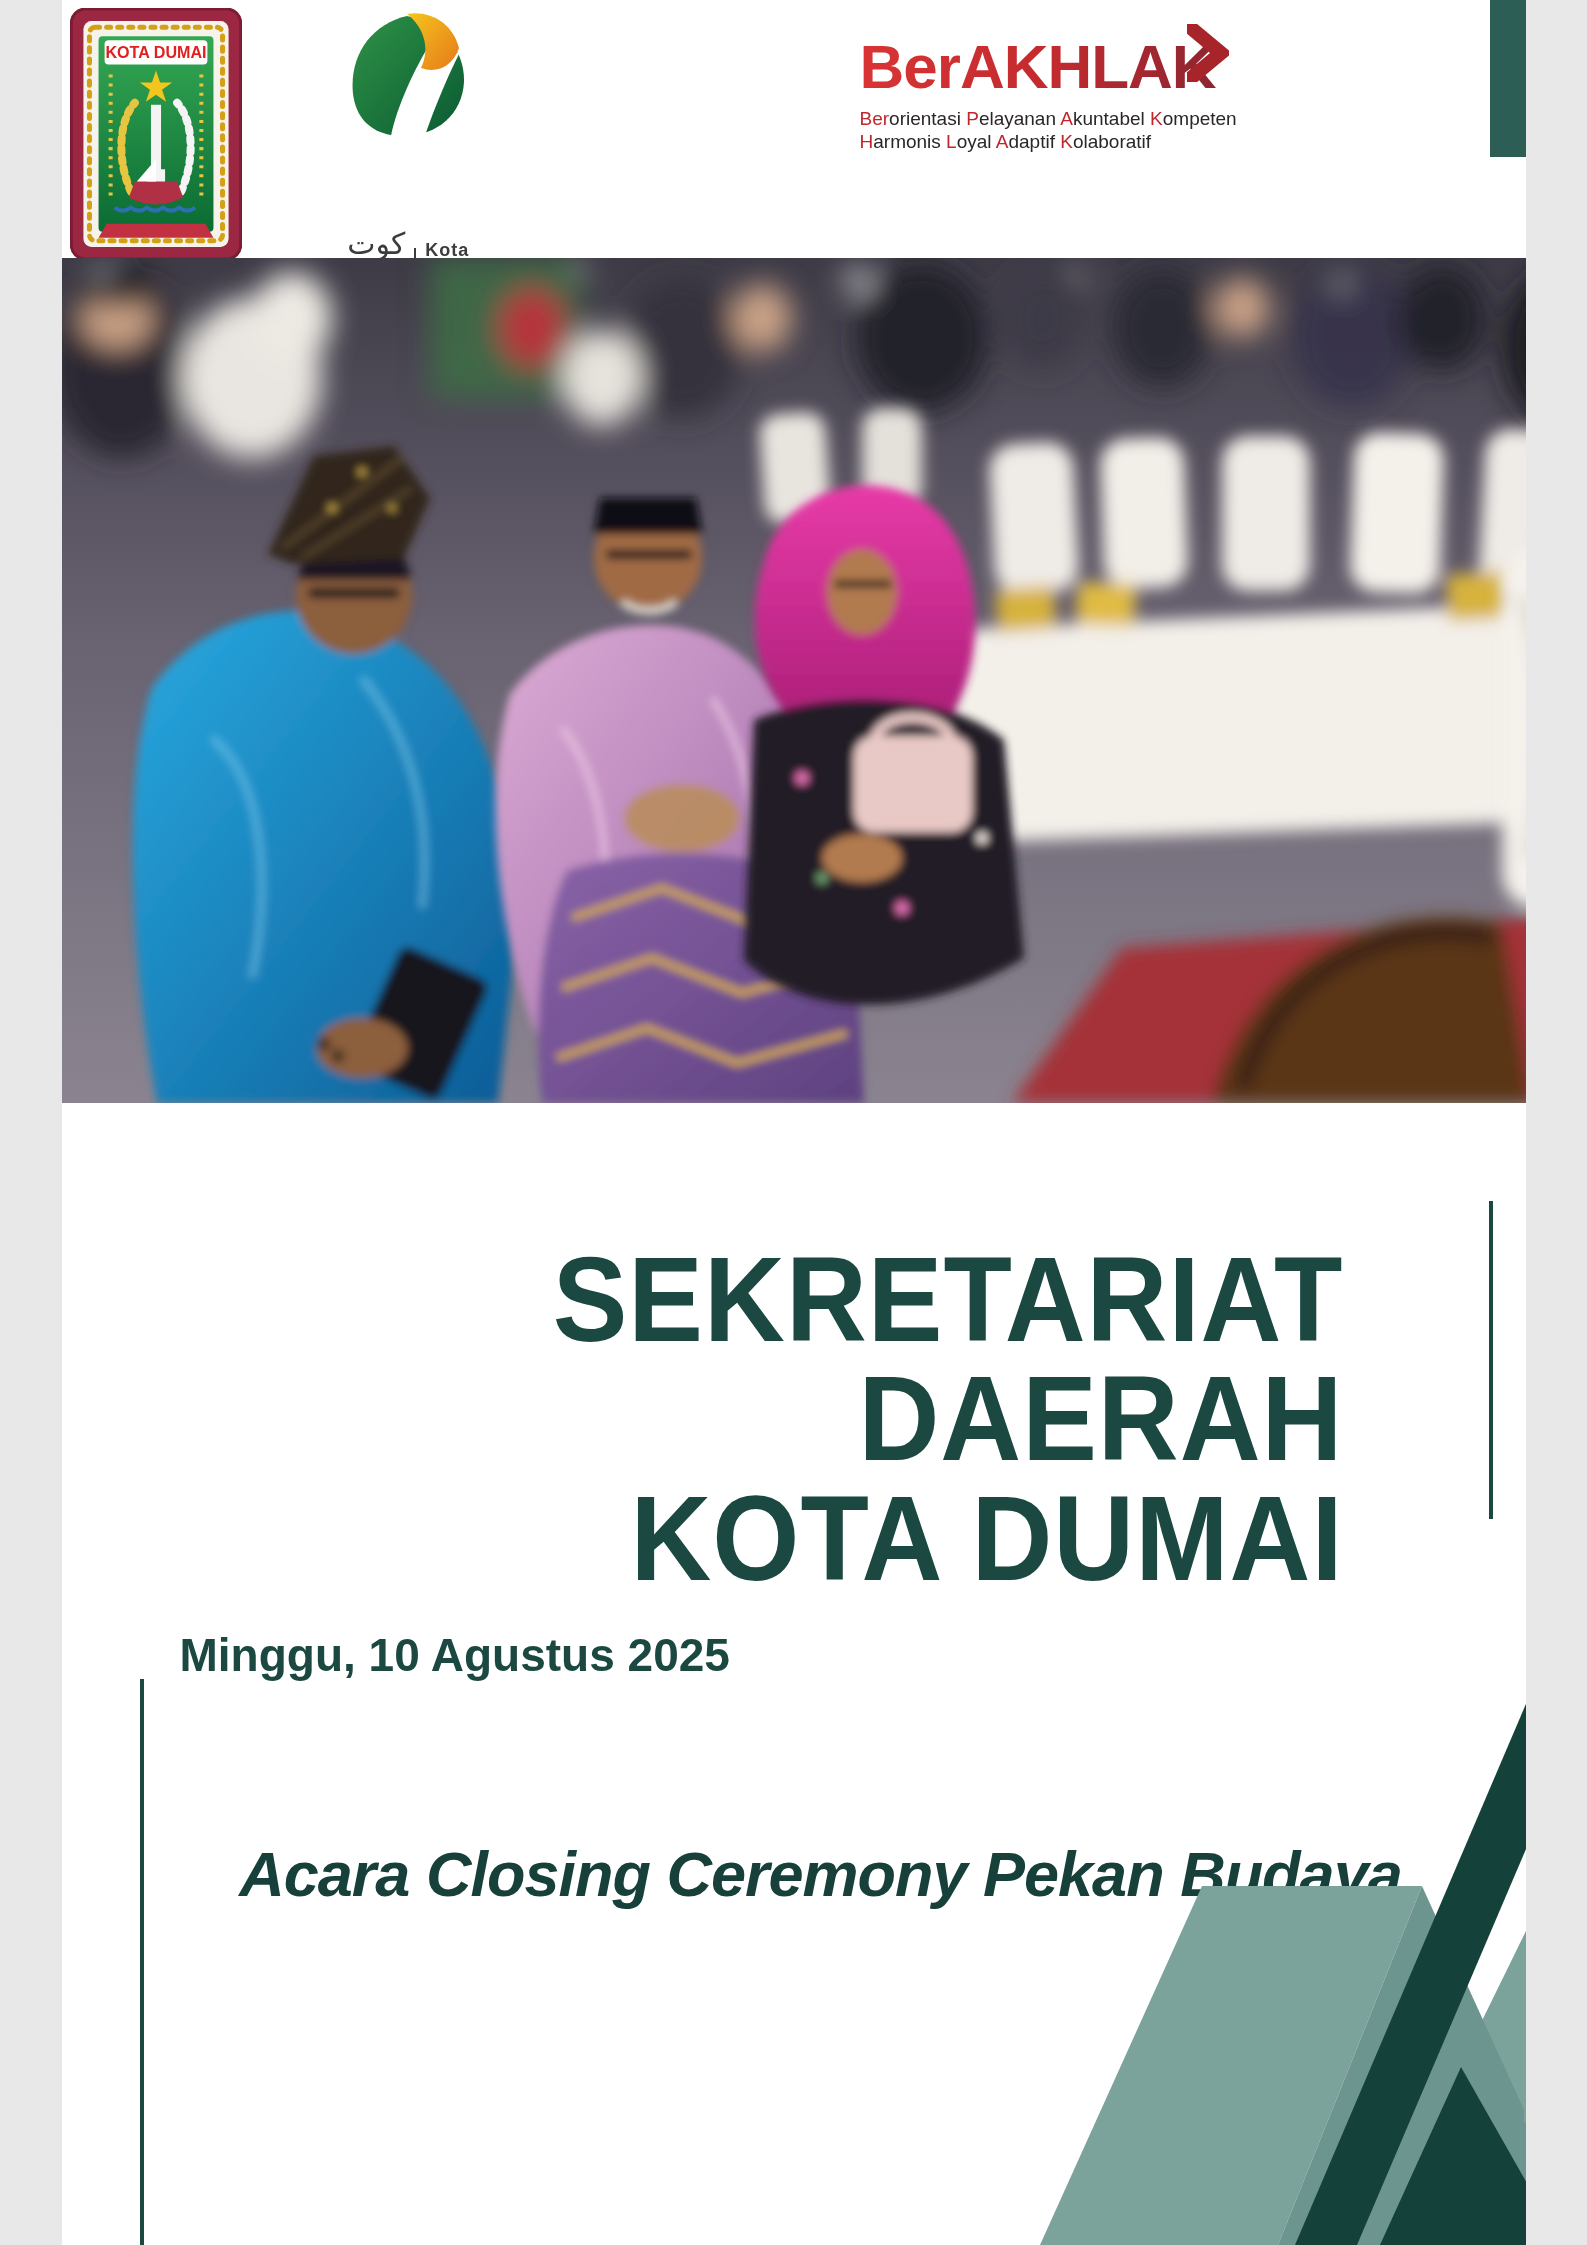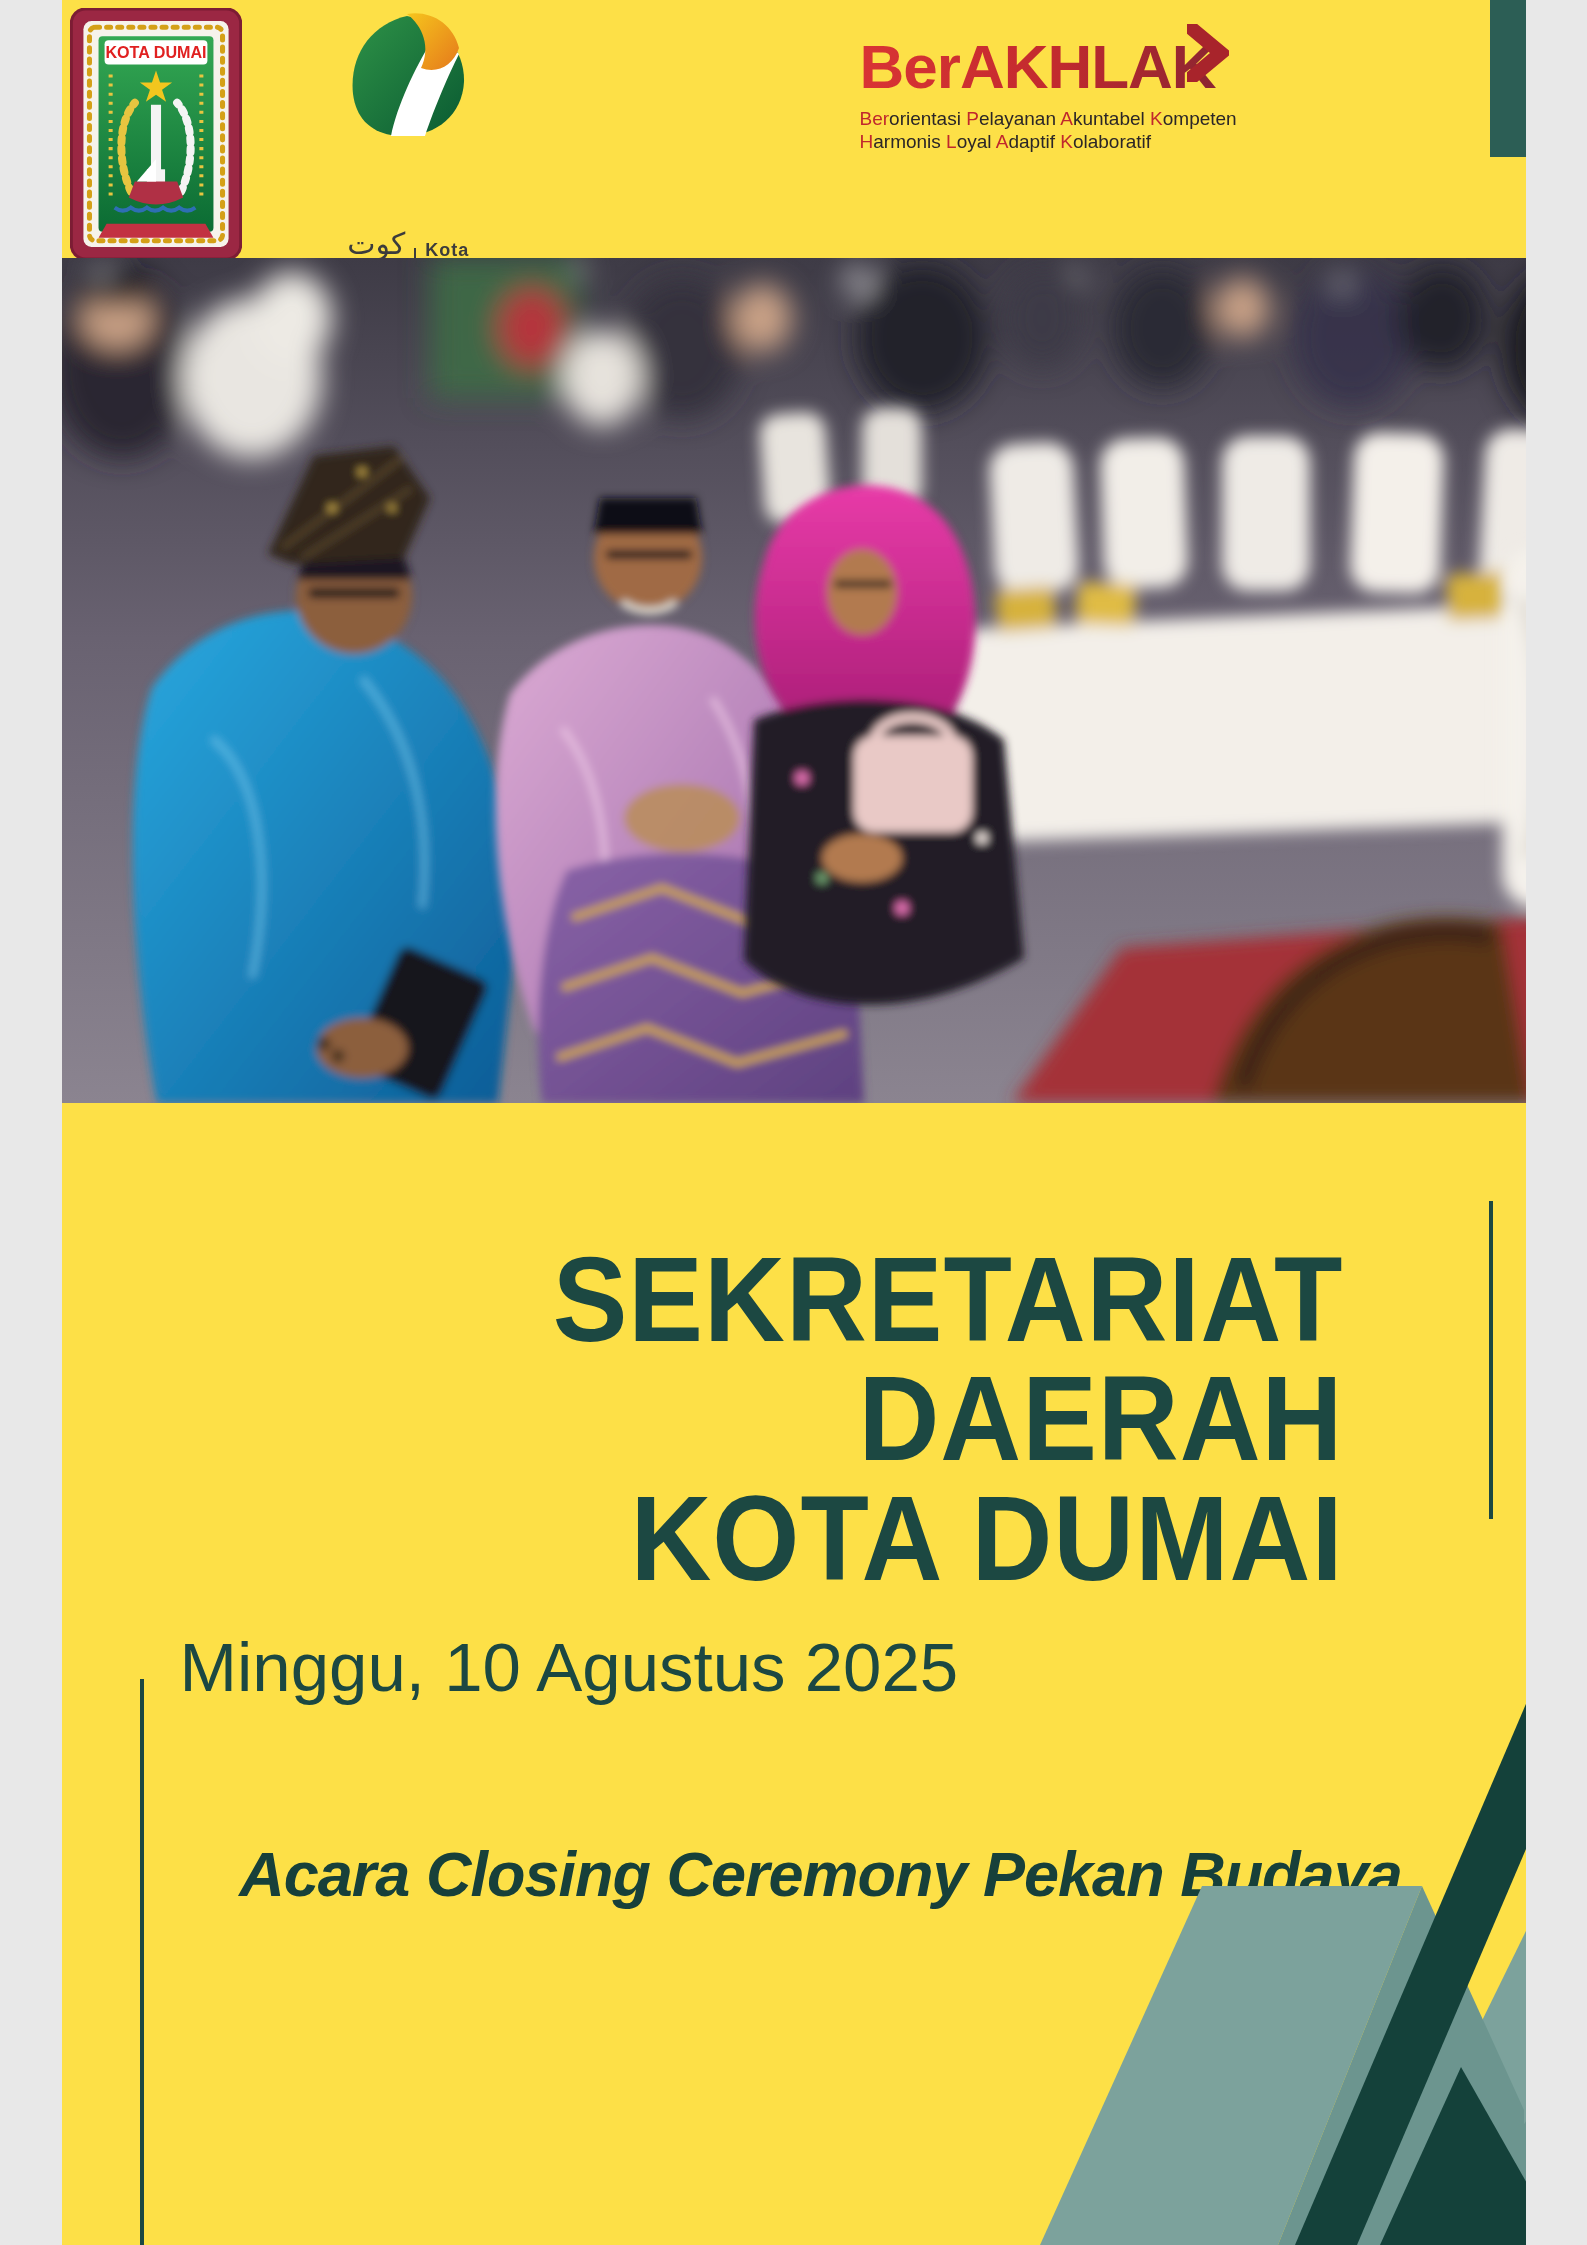--- a/index.html
+++ b/index.html
@@ -1,17 +1,17 @@
 <!DOCTYPE html>
 <html><head>
 <meta charset="utf-8">
 <style>
   html,body{margin:0;padding:0;background:#e8e8e8;}
   .page{
-    position:relative;width:1464px;height:2245px;background:#fde047;
+    position:relative;width:1464px;height:2245px;background:#ffffff;
     overflow:hidden;font-family:"Liberation Sans",sans-serif;margin:0 auto;
   }
   
   .crest{position:absolute;left:8px;top:8px;width:172px;height:252px;}
   .leaf-logo{position:absolute;left:283px;top:10px;width:122px;height:128px;}
   .dumai-wordmark{
     position:absolute;left:206px;top:128px;width:264px;text-align:center;
     font-family:"Liberation Serif",serif;font-weight:700;font-size:92px;
     letter-spacing:-2px;color:#2F2B2C;line-height:1;
   }
@@ -46,21 +46,21 @@
   .photo{position:absolute;left:0;top:258px;width:1587px;height:845px;overflow:hidden;background:#55515B;}
 
   
   .title-block{
     position:absolute;right:182px;top:1240px;text-align:right;
     color:#1C4842;font-weight:800;font-size:112px;line-height:1.0;
     letter-spacing:1px;transform:scaleY(1.07);transform-origin:top right;
   }
   .rule-right{position:absolute;left:1427px;top:1201px;width:4px;height:318px;background:#1C4842;}
   .date-line{
-    position:absolute;left:118px;top:1628px;font-size:69px;font-weight:400;
+    position:absolute;left:118px;top:1628px;font-size:46px;font-weight:700;
     color:#1C4842;letter-spacing:0;
   }
   .event-block{
     position:absolute;left:94px;top:1815px;width:1330px;text-align:center;
     font-style:italic;font-weight:800;font-size:63px;line-height:1.9;
     color:#17403A;letter-spacing:-1px;
   }
   .rule-left{position:absolute;left:78px;top:1679px;width:4px;height:566px;background:#1C4842;}
   .deco{position:absolute;left:0;top:0;width:1587px;height:2245px;pointer-events:none;}
 </style>

